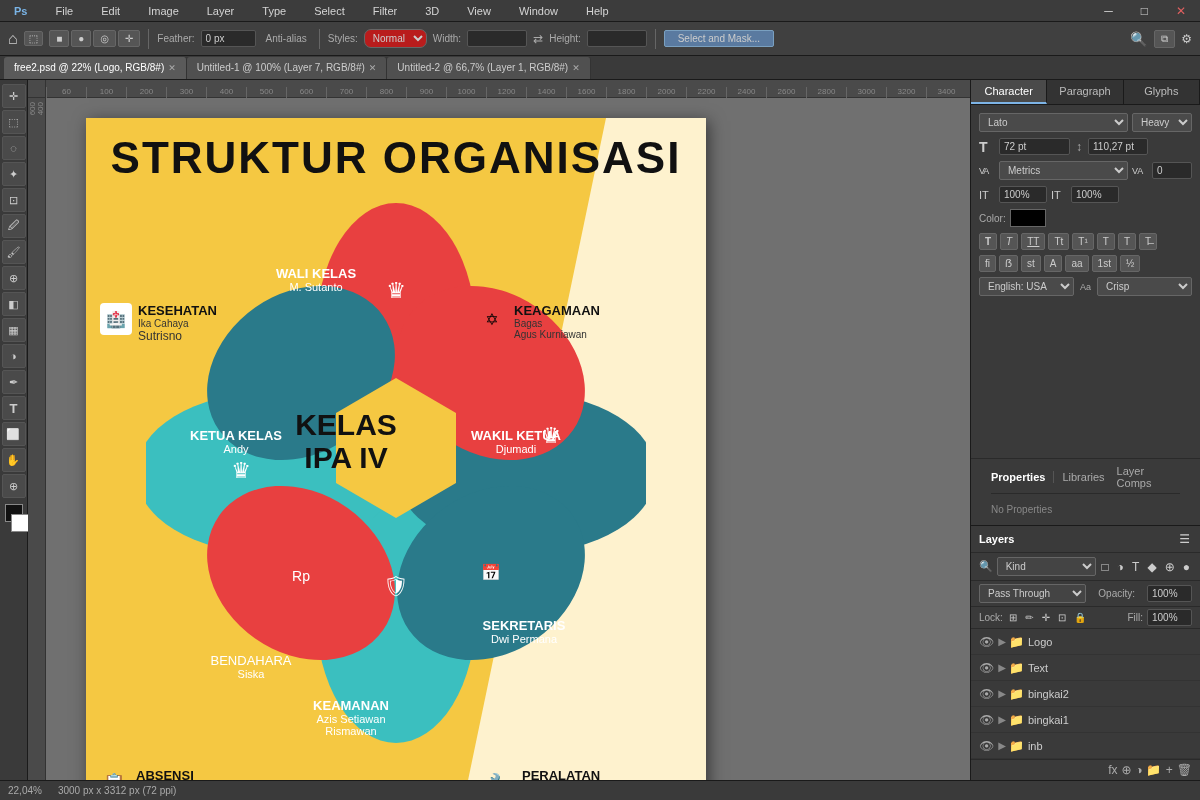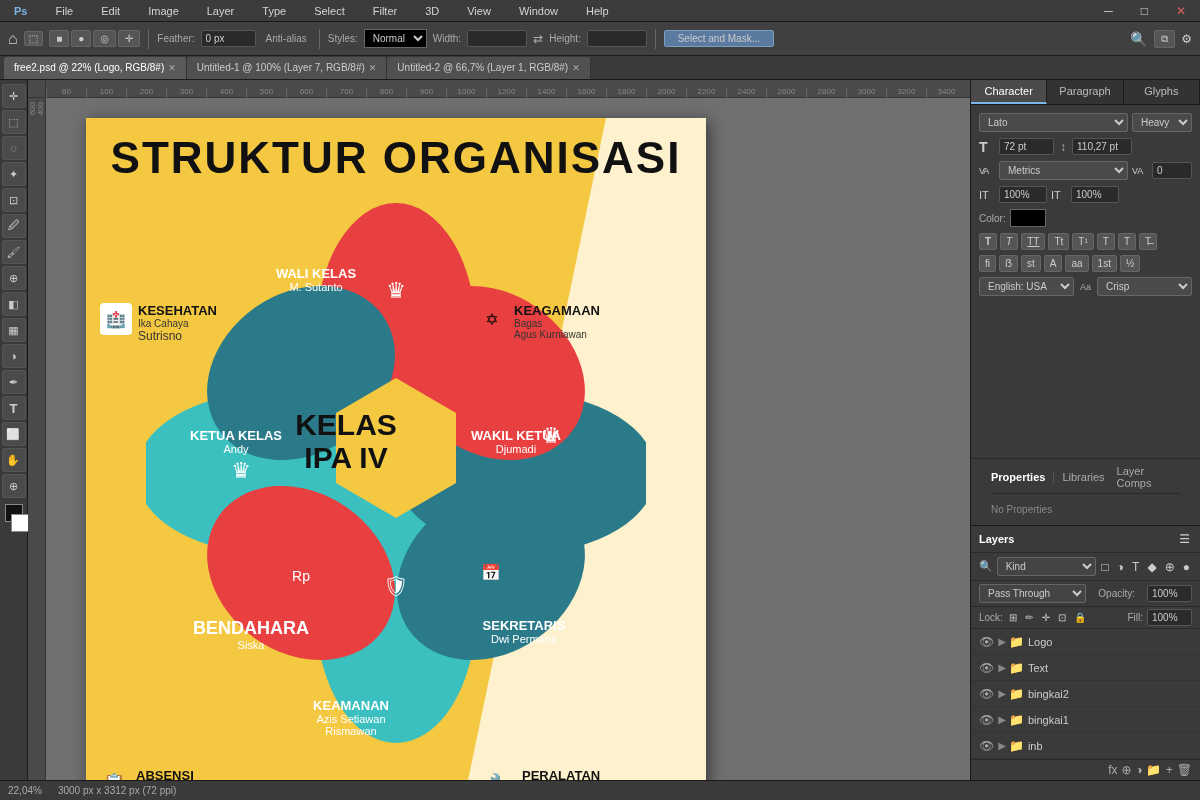--- a/index.html
+++ b/index.html
@@ -56,26 +56,26 @@
       font-size: 10px;
       padding: 2px 4px;
       width: 55px;
       border-radius: 2px;
     }
     .toolbar-label {
       color: #aaa;
       font-size: 10px;
     }
     .toolbar-select {
-      background: #000000;
+      background: #b91c1c;
       border: 1px solid #666;
       color: #ccc;
       font-size: 10px;
       padding: 2px 4px;
-      border-radius: 0;
+      border-radius: 7px;
     }
     .toolbar-separator {
       width: 1px;
       height: 20px;
       background: #666;
       margin: 0 2px;
     }
 
     
     .tabs-bar {
@@ -613,21 +613,21 @@
             <span style="font-family:'Arial Black',sans-serif;font-size:13px;font-weight:900;display:block;">KETUA KELAS</span>
             <span style="font-size:11px;display:block;">Andy</span>
           </div>
 
           <div style="position:absolute;top:310px;left:370px;text-align:center;z-index:20;color:#fff;width:120px;">
             <span style="font-family:'Arial Black',sans-serif;font-size:13px;font-weight:900;display:block;">WAKIL KETUA</span>
             <span style="font-size:11px;display:block;">Djumadi</span>
           </div>
 
           <div style="position:absolute;top:500px;left:105px;text-align:center;z-index:20;color:#fff;width:120px;">
-            <span style="font-family:'Arial Black',sans-serif;font-size:18px;font-weight:700;display:block;">BENDAHARA</span>
+            <span style="font-family:'Arial Black',sans-serif;font-size:13px;font-weight:400;display:block;margin-top:35px;">BENDAHARA</span>
             <span style="font-size:11px;display:block;">Siska</span>
           </div>
 
           <div style="position:absolute;top:500px;left:378px;text-align:center;z-index:20;color:#fff;width:120px;">
             <span style="font-family:'Arial Black',sans-serif;font-size:13px;font-weight:900;display:block;">SEKRETARIS</span>
             <span style="font-size:11px;display:block;">Dwi Permana</span>
           </div>
 
           <div style="position:absolute;top:580px;left:200px;text-align:center;z-index:20;color:#fff;width:130px;">
             <span style="font-family:'Arial Black',sans-serif;font-size:13px;font-weight:900;display:block;">KEAMANAN</span>
@@ -694,21 +694,21 @@
         <select class="char-select">
           <option>Lato</option>
         </select>
         <select class="char-select" style="width:60px;flex:none;">
           <option>Heavy</option>
         </select>
       </div>
 
       <div class="char-row">
         <span class="char-label" style="font-size:14px;font-weight:bold;color:#ccc;">T</span>
-        <input class="char-input" style="width: 55px;" value="72 pt">
+        <input class="char-input" style="width: 71px;" value="72 pt">
         <span style="color:#aaa;font-size:12px;padding:0 2px;">↕</span>
         <input class="char-input" style="width: 60px;" value="110,27 pt">
       </div>
 
       <div class="char-row">
         <span class="char-label" style="font-size:9px;letter-spacing:-1px;color:#ccc;">VA</span>
         <select class="char-select" style="flex:1;">
           <option>Metrics</option>
         </select>
         <span class="char-label" style="font-size:9px;color:#ccc;">VA</span>

